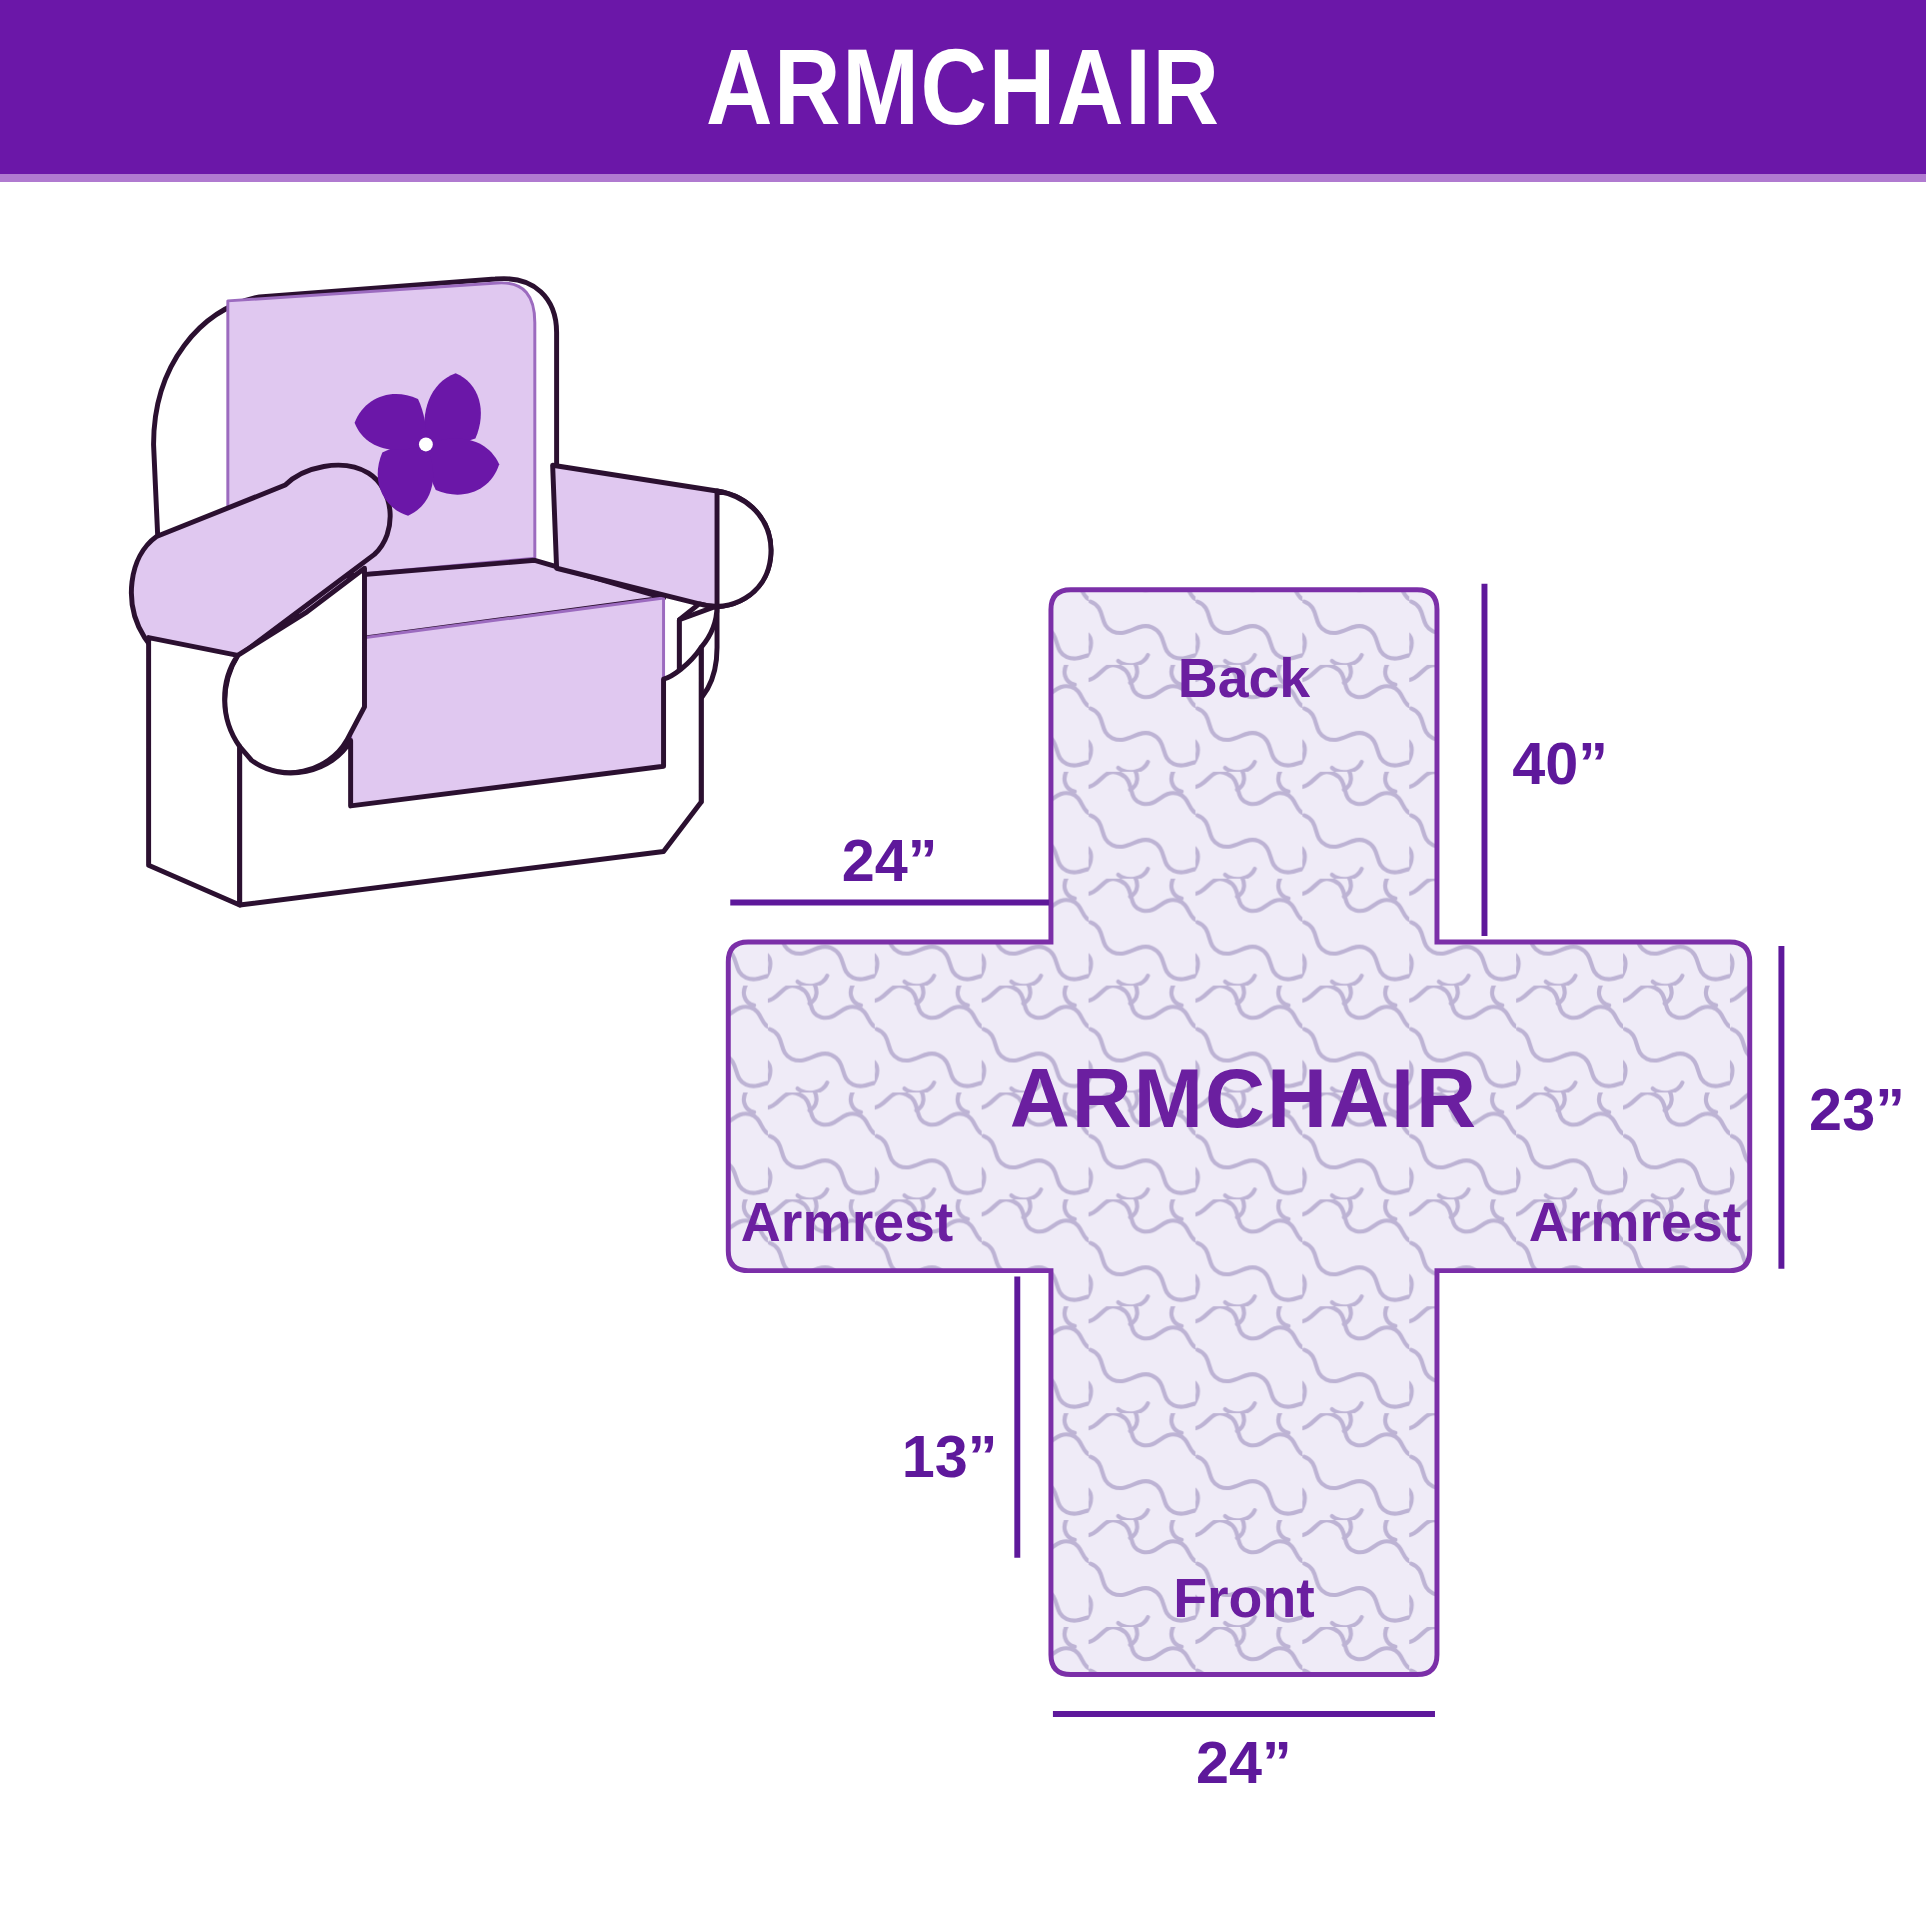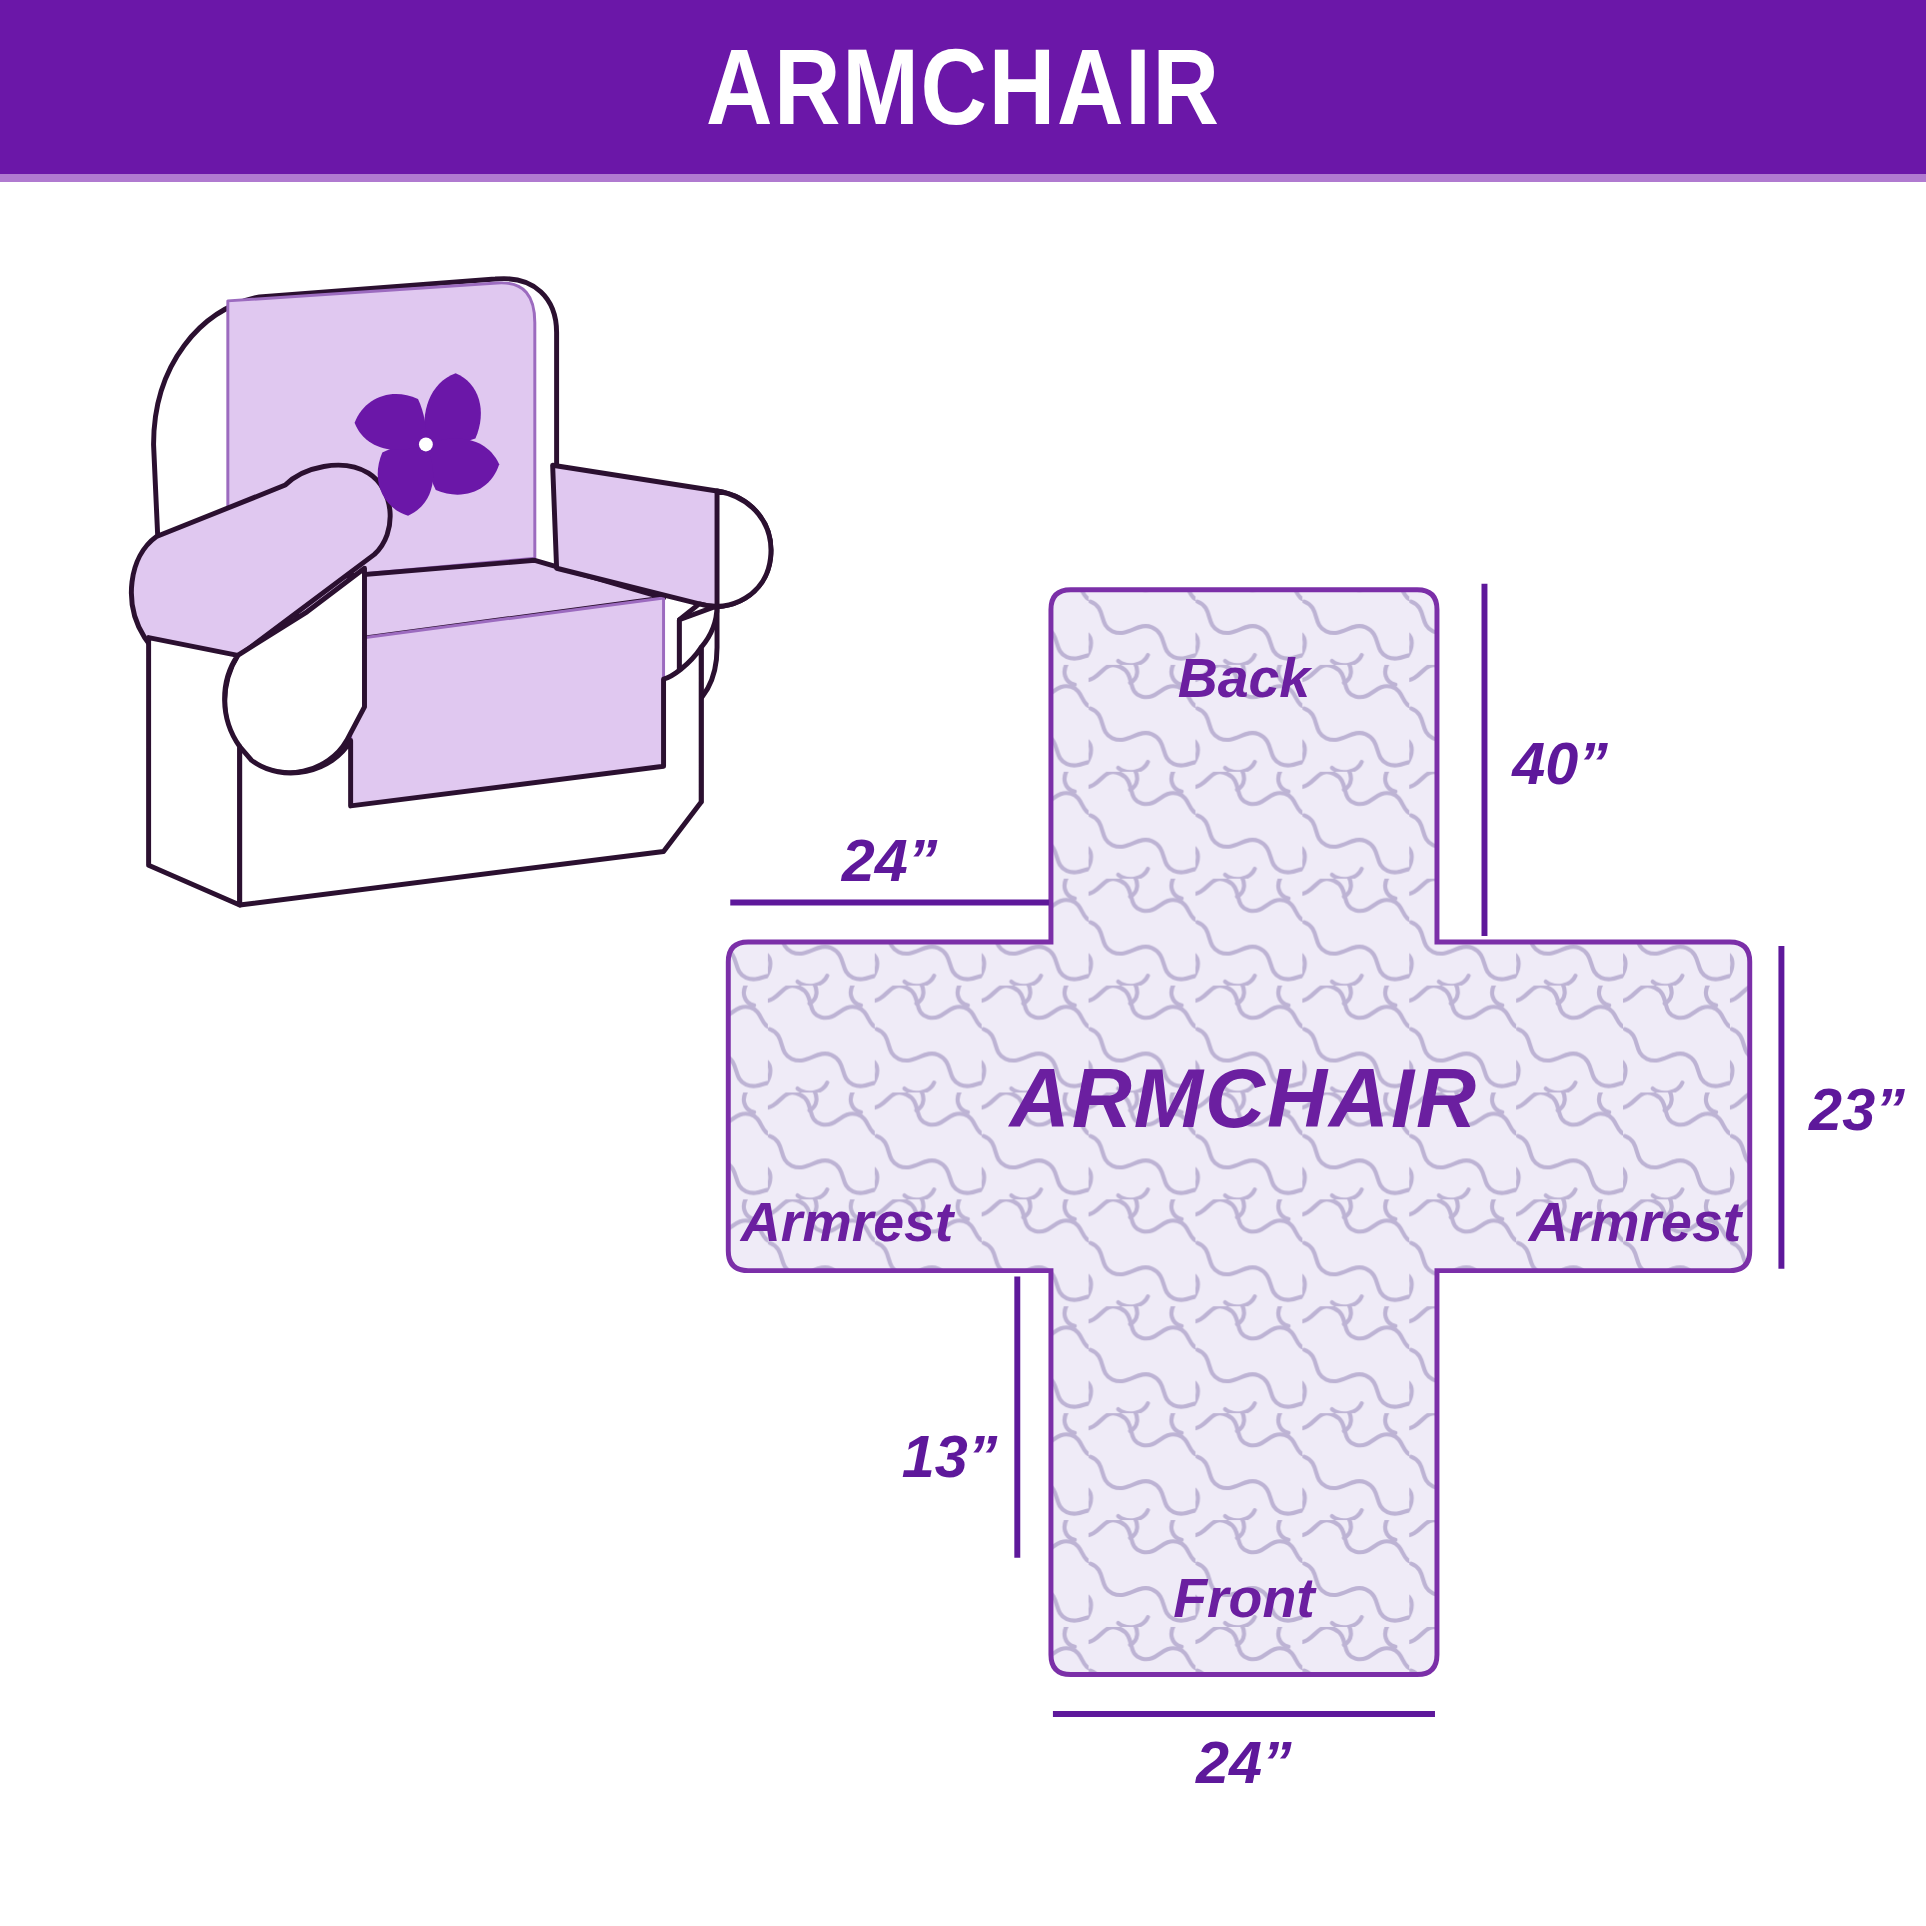--- a/index.html
+++ b/index.html
@@ -24,21 +24,21 @@
     transform:scaleX(0.86);
     font-family:"Liberation Sans","DejaVu Sans",sans-serif;
     line-height:1;
     white-space:nowrap;
   }
   #header-underline{
     position:absolute;left:0;top:174px;width:1927px;height:8px;
     background:#B07AD0;
   }
   
-  #stage{position:absolute;left:0;top:182px;width:1927px;height:1744px;font-style:italic;}
+  #stage{position:absolute;left:0;top:182px;width:1927px;height:1744px;}
   #chair-illustration{position:absolute;left:109px;top:89px;width:713px;height:644px;}
   #cover-diagram{position:absolute;left:554px;top:376px;width:1372px;height:1356px;}
   svg{display:block;overflow:visible;}
 </style>
 </head>
 <body>
 
 <div id="header-banner">
   <div id="header-title">ARMCHAIR</div>
 </div>

